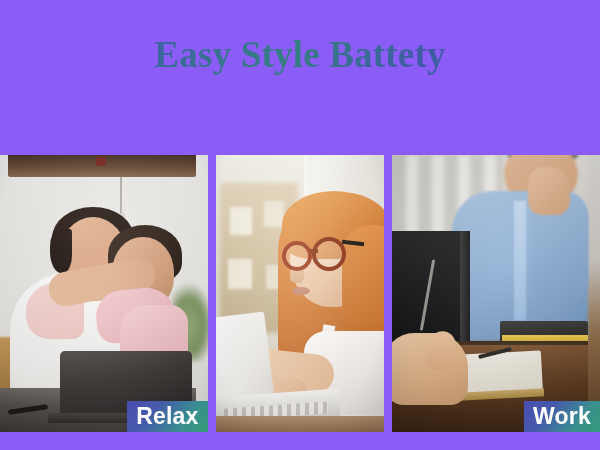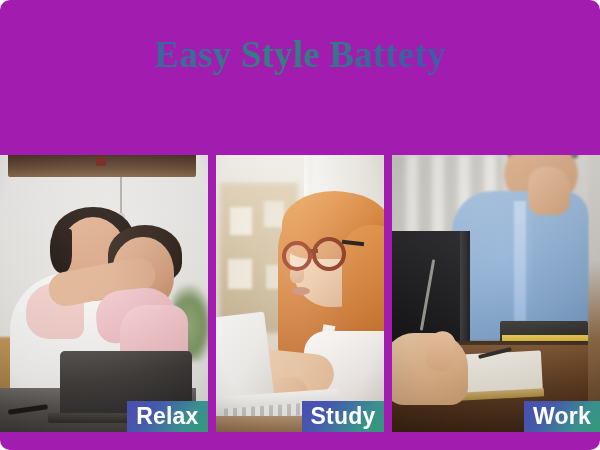--- a/index.html
+++ b/index.html
@@ -6,22 +6,21 @@
   * { margin:0; padding:0; box-sizing:border-box; }
   html, body {
     width:600px; height:450px;
     background:#ffffff;
     font-family:"Liberation Sans", sans-serif;
     overflow:hidden;
   }
   .banner {
     position:relative;
     width:600px; height:450px;
-    background:#a21caf;
-    border-radius:10px;
+    background:#8b5cf6;
   }
 
   
   .headline {
     position:absolute;
     left:0; top:32px;
     width:600px;
     text-align:center;
   }
   .hl-line {
@@ -502,21 +501,20 @@
         <div class="ly p2-strap"></div>
         <div class="ly p2-top"></div>
         <div class="ly p2-arm"></div>
         <div class="ly p2-hand"></div>
         <div class="ly p2-screen"></div>
         <div class="ly p2-kbd"></div>
         <div class="ly p2-keys"></div>
         <div class="ly p2-desk"></div>
         <div class="ly p2-vig"></div>
       </div>
-      <div class="badge">Study</div>
     </div>
 
     <div class="panel panel-3">
       <div class="photo">
         <div class="ly p3-bg"></div>
         <div class="ly p3-blinds"></div>
         <div class="ly p3-wall"></div>
         <div class="ly p3-man-hair"></div>
         <div class="ly p3-man-head"></div>
         <div class="ly p3-man-body"></div>

